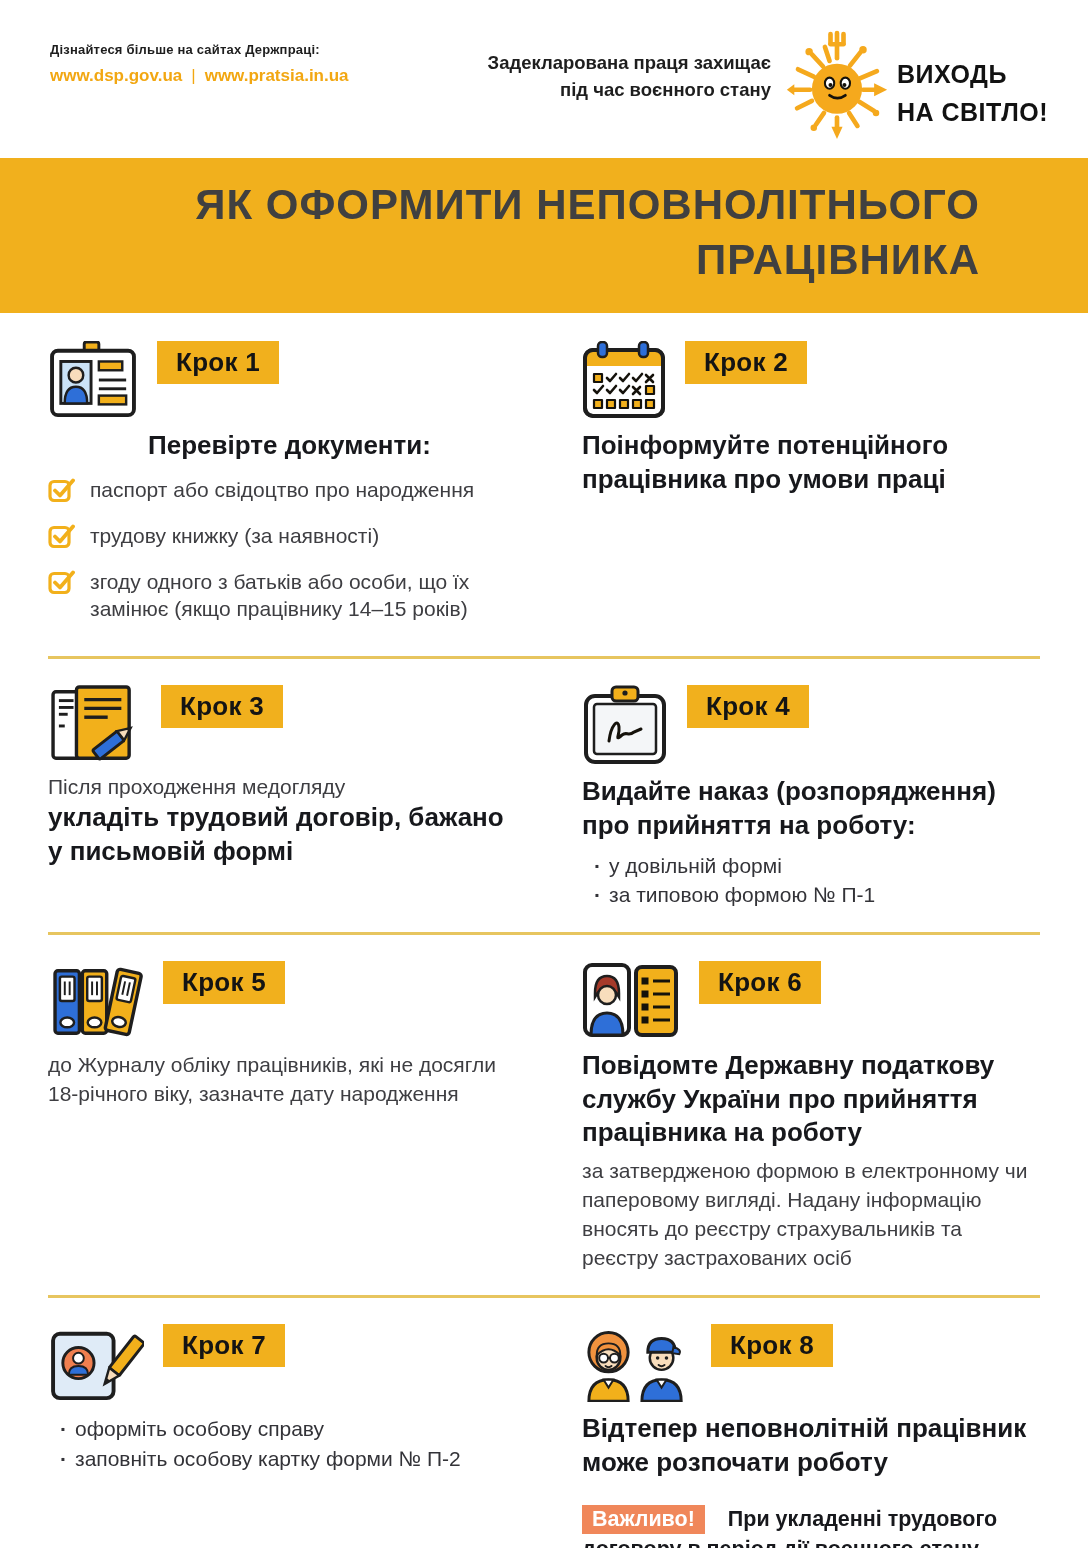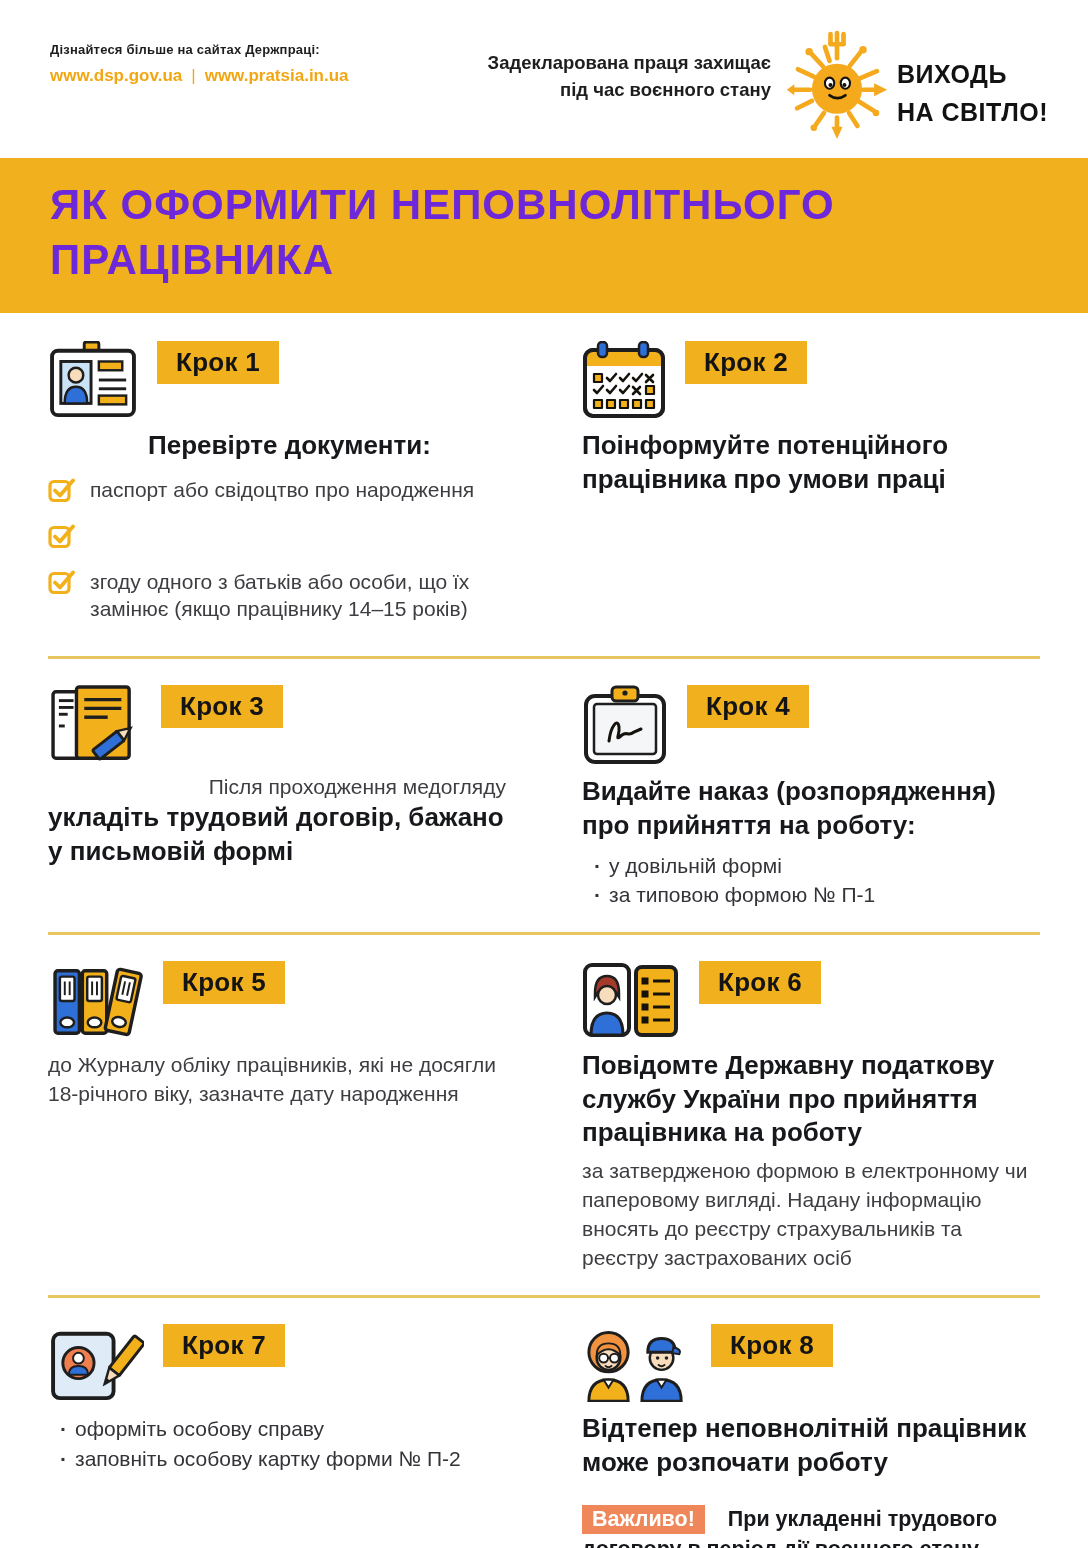--- a/index.html
+++ b/index.html
@@ -26,38 +26,38 @@
     font-size:18.5px; font-weight:700; line-height:1.45; color:#1e1e1e; padding-top:20px;
   }
   .sun { flex:0 0 auto; width:104px; margin:0 8px 0 14px; }
   .sun svg { display:block; }
   .slogan { font-size:25px; font-weight:800; line-height:1.5; letter-spacing:.5px; color:#121212; padding-top:26px; }
 
   
   .title-band { background:#f1b01d; padding:20px 50px 26px; }
   .title-band h1 {
     font-size:42px; font-weight:800; letter-spacing:1px; line-height:1.3;
-    color:#6d28d9; max-width:930px;
+    color:#404040; max-width:930px;text-align:right;
   }
 
   
   main { padding:28px 48px 20px; }
   .row { display:grid; grid-template-columns:1fr 1fr; column-gap:76px; align-items:start; }
   .divider { border:none; border-top:3px solid #e7c55f; margin:22px 0 26px; }
 
   .step-head { display:flex; align-items:flex-start; gap:19px; margin-bottom:10px; }
   .icon svg { display:block; }
   .badge {
     background:#f1b01d; color:#141414;
     font-size:26px; font-weight:800; letter-spacing:.3px;
     padding:6px 19px; white-space:nowrap;
   }
   h2 { font-size:26px; font-weight:800; line-height:1.3; color:#17181c; }
   .indent { margin-left:100px; }
-  .lead { font-size:21px; color:#3e3e42; margin:4px 0 2px;text-align:right; }
+  .lead { font-size:21px; color:#3e3e42; margin:4px 0 2px; }
   .body-text { font-size:21px; line-height:1.38; color:#3e3e42; margin-top:7px; }
 
   .checklist { list-style:none; margin-top:14px; }
   .check-item { display:flex; gap:15px; margin-bottom:12px; font-size:21px; line-height:1.28; color:#3e3e42; }
   .cb { flex:0 0 auto; margin-top:0; }
 
   .bullets { list-style:none; margin:8px 0 0 12px; }
   .bullets li { position:relative; padding-left:15px; font-size:21px; line-height:1.4; color:#333338; }
   .bullets li::before { content:"·"; position:absolute; left:0; font-weight:800; }
 
@@ -160,20 +160,21 @@
             </span>
             <span>паспорт або свідоцтво про народження</span>
           </li>
           <li class="check-item">
             <span class="cb">
               <svg width="27" height="27" viewBox="0 0 27 27">
                   <rect x="2" y="4.5" width="19" height="19" rx="4" fill="none" stroke="#f2b01b" stroke-width="3.2"></rect>
                   <path d="M7 13.5 L12 18.5 L25 3.5" fill="none" stroke="#f2b01b" stroke-width="3.8" stroke-linecap="round" stroke-linejoin="round"></path>
                 </svg>
             </span>
+            <span>трудову книжку (за наявності)</span>
           </li>
           <li class="check-item">
             <span class="cb">
               <svg width="27" height="27" viewBox="0 0 27 27">
                   <rect x="2" y="4.5" width="19" height="19" rx="4" fill="none" stroke="#f2b01b" stroke-width="3.2"></rect>
                   <path d="M7 13.5 L12 18.5 L25 3.5" fill="none" stroke="#f2b01b" stroke-width="3.8" stroke-linecap="round" stroke-linejoin="round"></path>
                 </svg>
             </span>
             <span>згоду одного з батьків або особи, що їх замінює (якщо працівнику 14–15 років)</span>
           </li>

